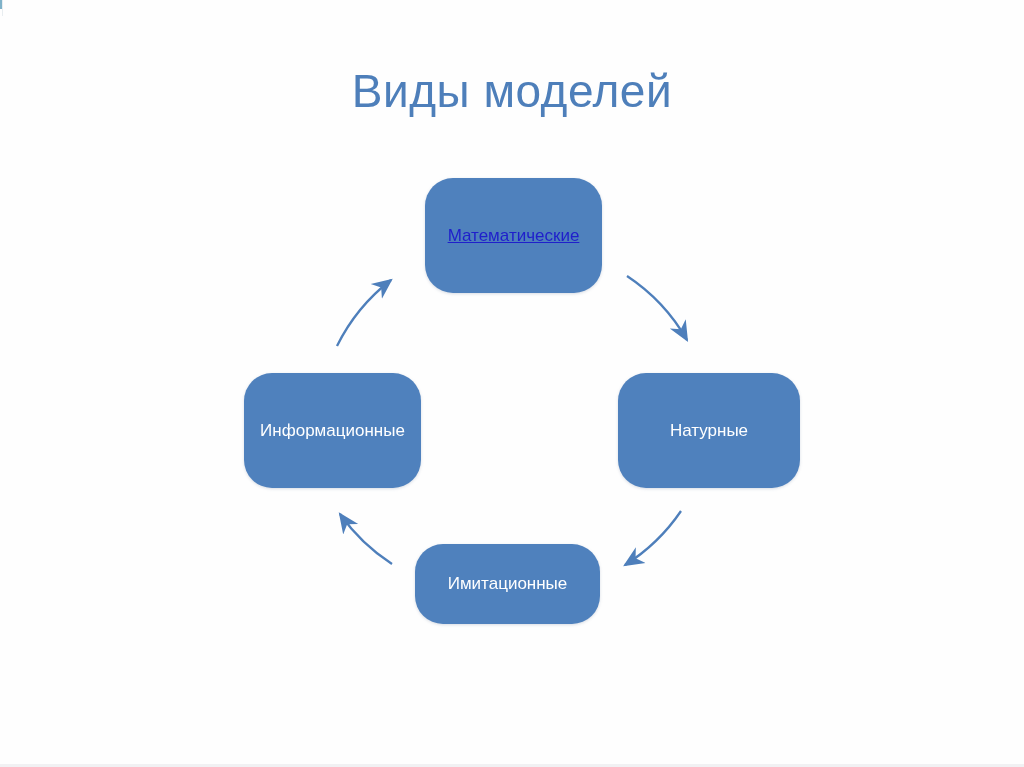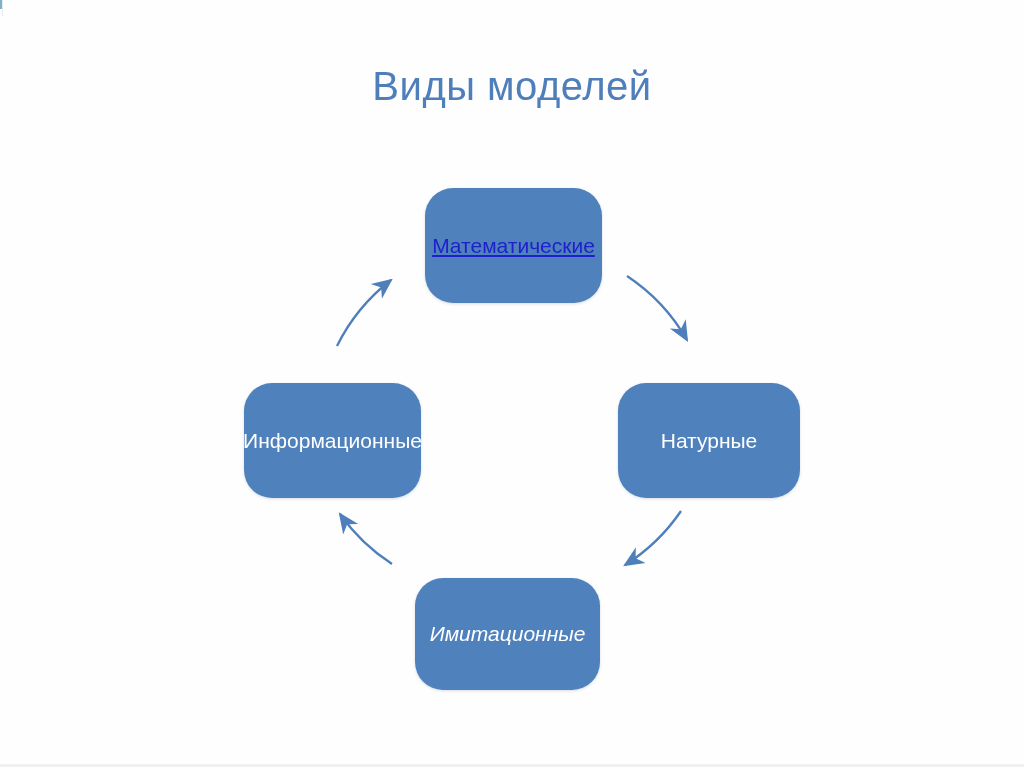--- a/index.html
+++ b/index.html
@@ -34,48 +34,47 @@
     width: 2px; height: 9px;
     background: #7fb2c9;
   }
   .title {
     position: absolute;
     left: 0;
     right: 0;
     top: 64px;
     margin: 0;
     text-align: center;
-    font-size: 40px;
+    font-size: 46px;
     font-weight: 400;
     letter-spacing: 0.5px;
     color: #4e7fba;
   }
   .arrows {
     position: absolute;
     left: 0; top: 0;
     width: 1024px;
     height: 767px;
     pointer-events: none;
   }
   .node {
     position: absolute;
     background: #4f81bd;
     border-radius: 28px;
     display: flex;
     align-items: center;
     justify-content: center;
     text-align: center;
-    font-size: 21px;
+    font-size: 17px;
     color: #ffffff;
     box-shadow: 0 1px 3px rgba(100,120,150,0.25);
-    margin-top: 10px;
   }
   .node-top    { left: 425px; top: 178px; width: 177px; height: 115px; }
   .node-right  { left: 618px; top: 373px; width: 182px; height: 115px; }
-  .node-bottom { left: 415px; top: 568px; width: 185px; height: 112px; font-style: italic; }
+  .node-bottom { left: 415px; top: 544px; width: 185px; height: 80px; }
   .node-left   { left: 244px; top: 373px; width: 177px; height: 115px; }
   .node-right .node-label { color: #ffffff; }
   .node-link {
     color: #1f1fcb;
     text-decoration: underline;
     cursor: pointer;
   }
 </style>
 </head>
 <body>

